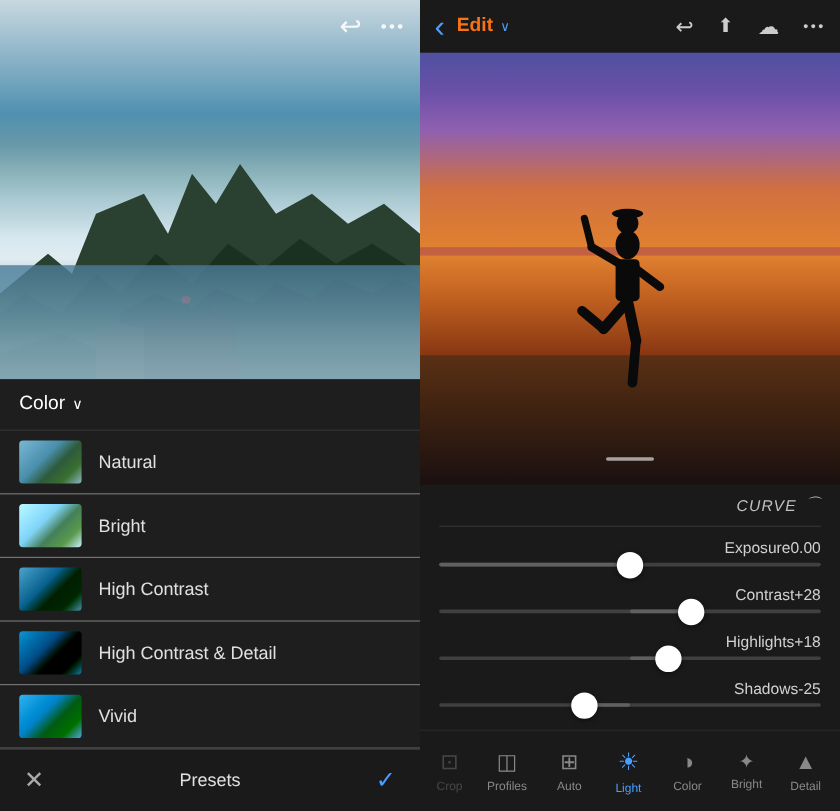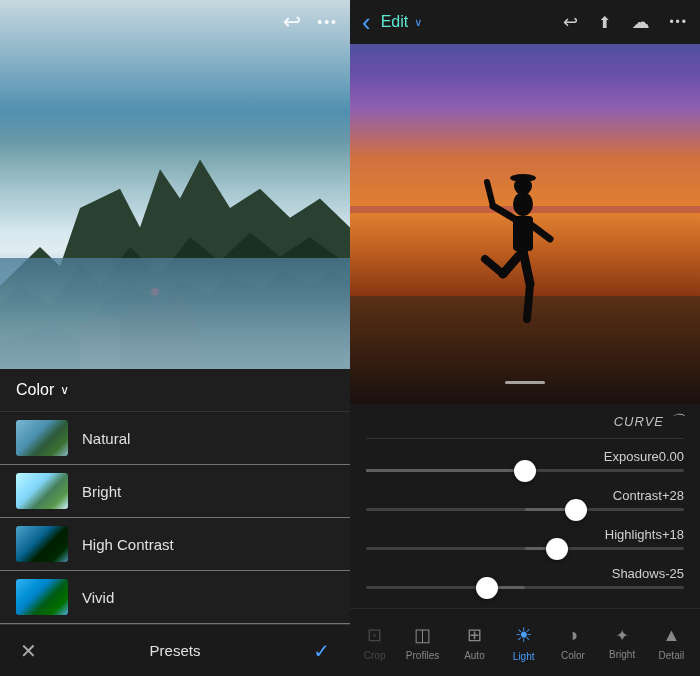--- a/index.html
+++ b/index.html
@@ -170,23 +170,23 @@
       display: flex;
       align-items: center;
       gap: 4px;
     }
     .nav-back-icon {
       color: #4a9eff;
       font-size: 20px;
       margin-right: 6px;
     }
     .edit-label {
-      color: #5eead4;
+      color: #f97316;
       font-size: 16px;
-      font-weight: 400;
+      font-weight: 700;
     }
     .edit-chevron {
       color: #4a9eff;
       font-size: 11px;
       margin-left: 2px;
     }
     .right-top-right {
       display: flex;
       align-items: center;
       gap: 20px;
@@ -393,20 +393,24 @@
       </div>
       <div class="preset-item">
         <div class="preset-thumb preset-thumb-bright"></div>
         <span class="preset-name">Bright</span>
       </div>
       <div class="preset-item">
         <div class="preset-thumb preset-thumb-highcontrast"></div>
         <span class="preset-name">High Contrast</span>
       </div>
       <div class="preset-item">
+        <div class="preset-thumb preset-thumb-hcdetail"></div>
+        <span class="preset-name">High Contrast &amp; Detail</span>
+      </div>
+      <div class="preset-item">
         <div class="preset-thumb preset-thumb-vivid"></div>
         <span class="preset-name">Vivid</span>
       </div>
     </div>
     <div class="presets-bottom-bar">
       <span class="bottom-close">✕</span>
       <span class="bottom-presets-label">Presets</span>
       <span class="bottom-check">✓</span>
     </div>
   </div>

